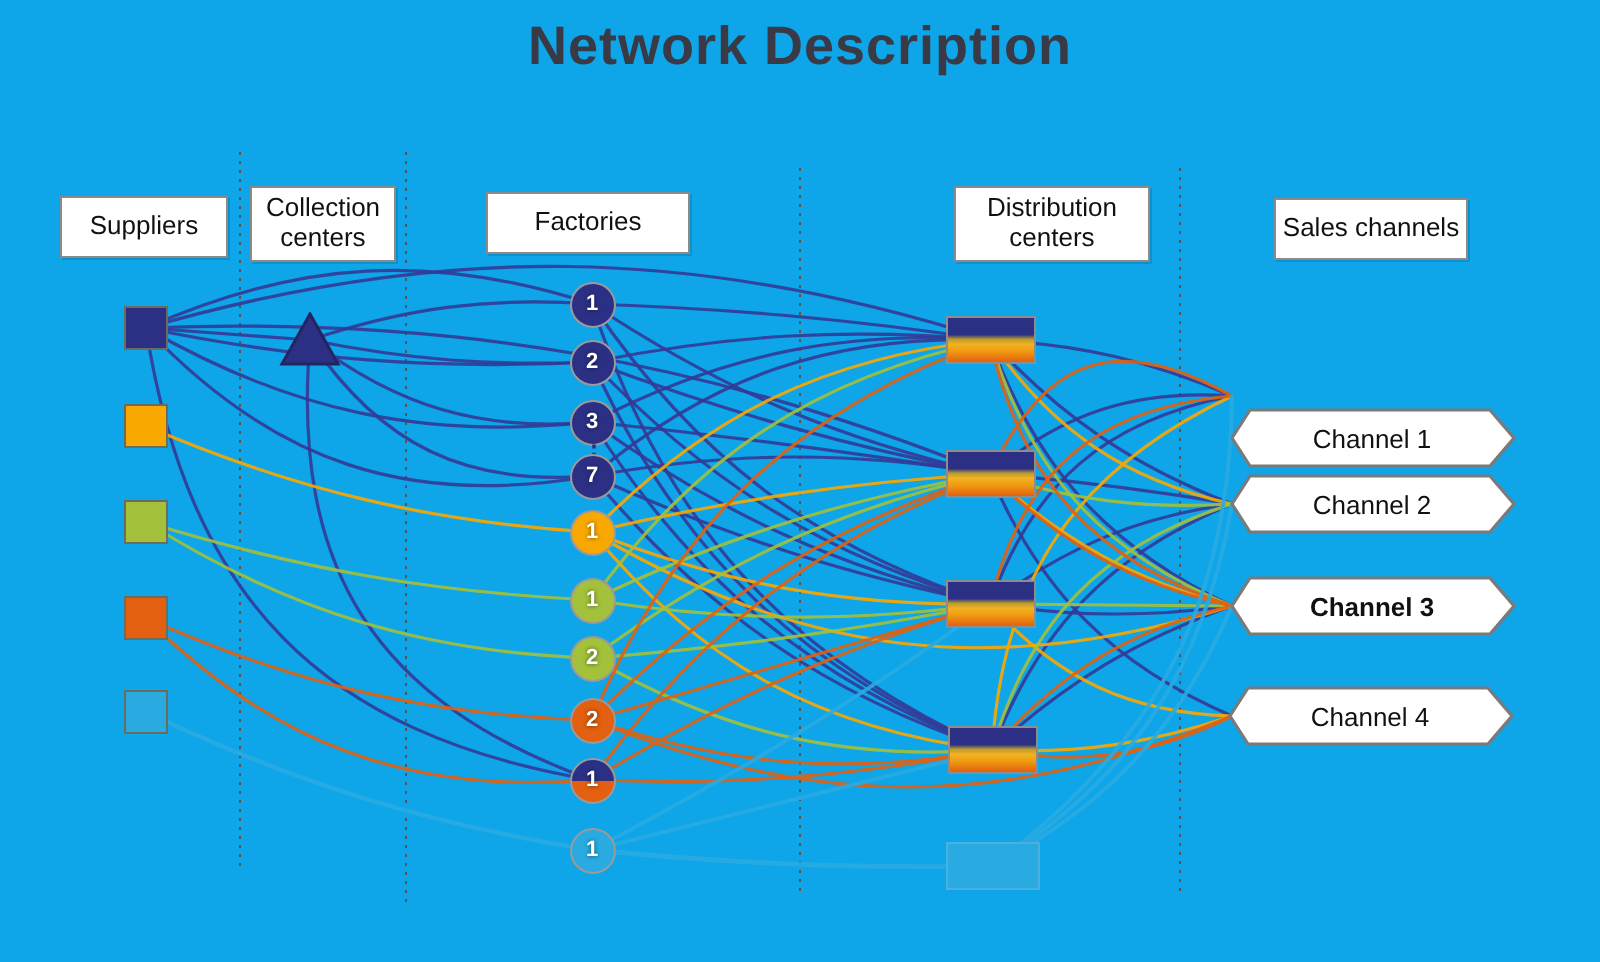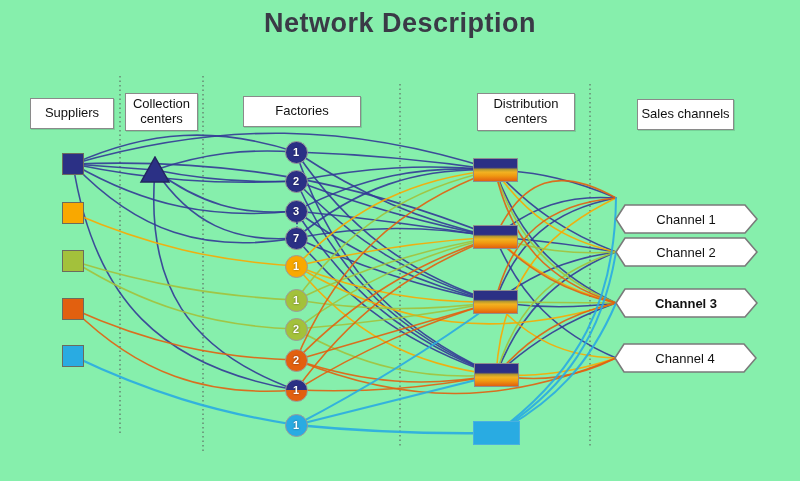--- a/index.html
+++ b/index.html
@@ -1,17 +1,17 @@
 <!DOCTYPE html>
 <html><head>
 <meta charset="utf-8">
 <style>
   html,body{margin:0;padding:0;background:#fff;}
   #stage{
-    position:relative;width:800px;height:481px;background:#86efac;overflow:hidden;
+    position:relative;width:800px;height:481px;background:#0ea5e9;overflow:hidden;
     font-family:"Liberation Sans",sans-serif;
   }
   #title{
     position:absolute;top:8px;left:0;width:100%;text-align:center;margin:0;
     font-size:27px;font-weight:bold;color:#3a3a46;letter-spacing:.5px;
   }
   #legend{
     position:absolute;top:53px;left:0;width:100%;
     display:flex;justify-content:center;gap:28px;
   }
@@ -200,21 +200,21 @@
           <polygon points="1,15 10,1 130,1 142,15 130,29 10,29" fill="#fff" stroke="#7a7a7a" stroke-width="1.6"></polygon>
         </svg><div class="chan-label">Channel 4</div></div>
     </div>
   <div id="headers">
       <div class="hdr" style="left: 30px; top: 98px; width: 84px; height: 31px;">
         <span>Suppliers</span>
       </div>
       <div class="hdr" style="left: 125px; top: 93px; width: 73px; height: 38px;">
         <span>Collection centers</span>
       </div>
-      <div class="hdr" style="left: 243px; top: 96px; width: 118px; height: 31px;">
+      <div class="hdr" style="left: 243px; top: 96px; width: 102px; height: 31px;">
         <span>Factories</span>
       </div>
       <div class="hdr" style="left: 445px; top: 93px; width: 98px; height: 38px; margin-left: 32px;">
         <span>Distribution centers</span>
       </div>
       <div class="hdr" style="left: 637px; top: 99px; width: 97px; height: 31px;">
         <span>Sales channels</span>
       </div>
     </div>
 </div>

